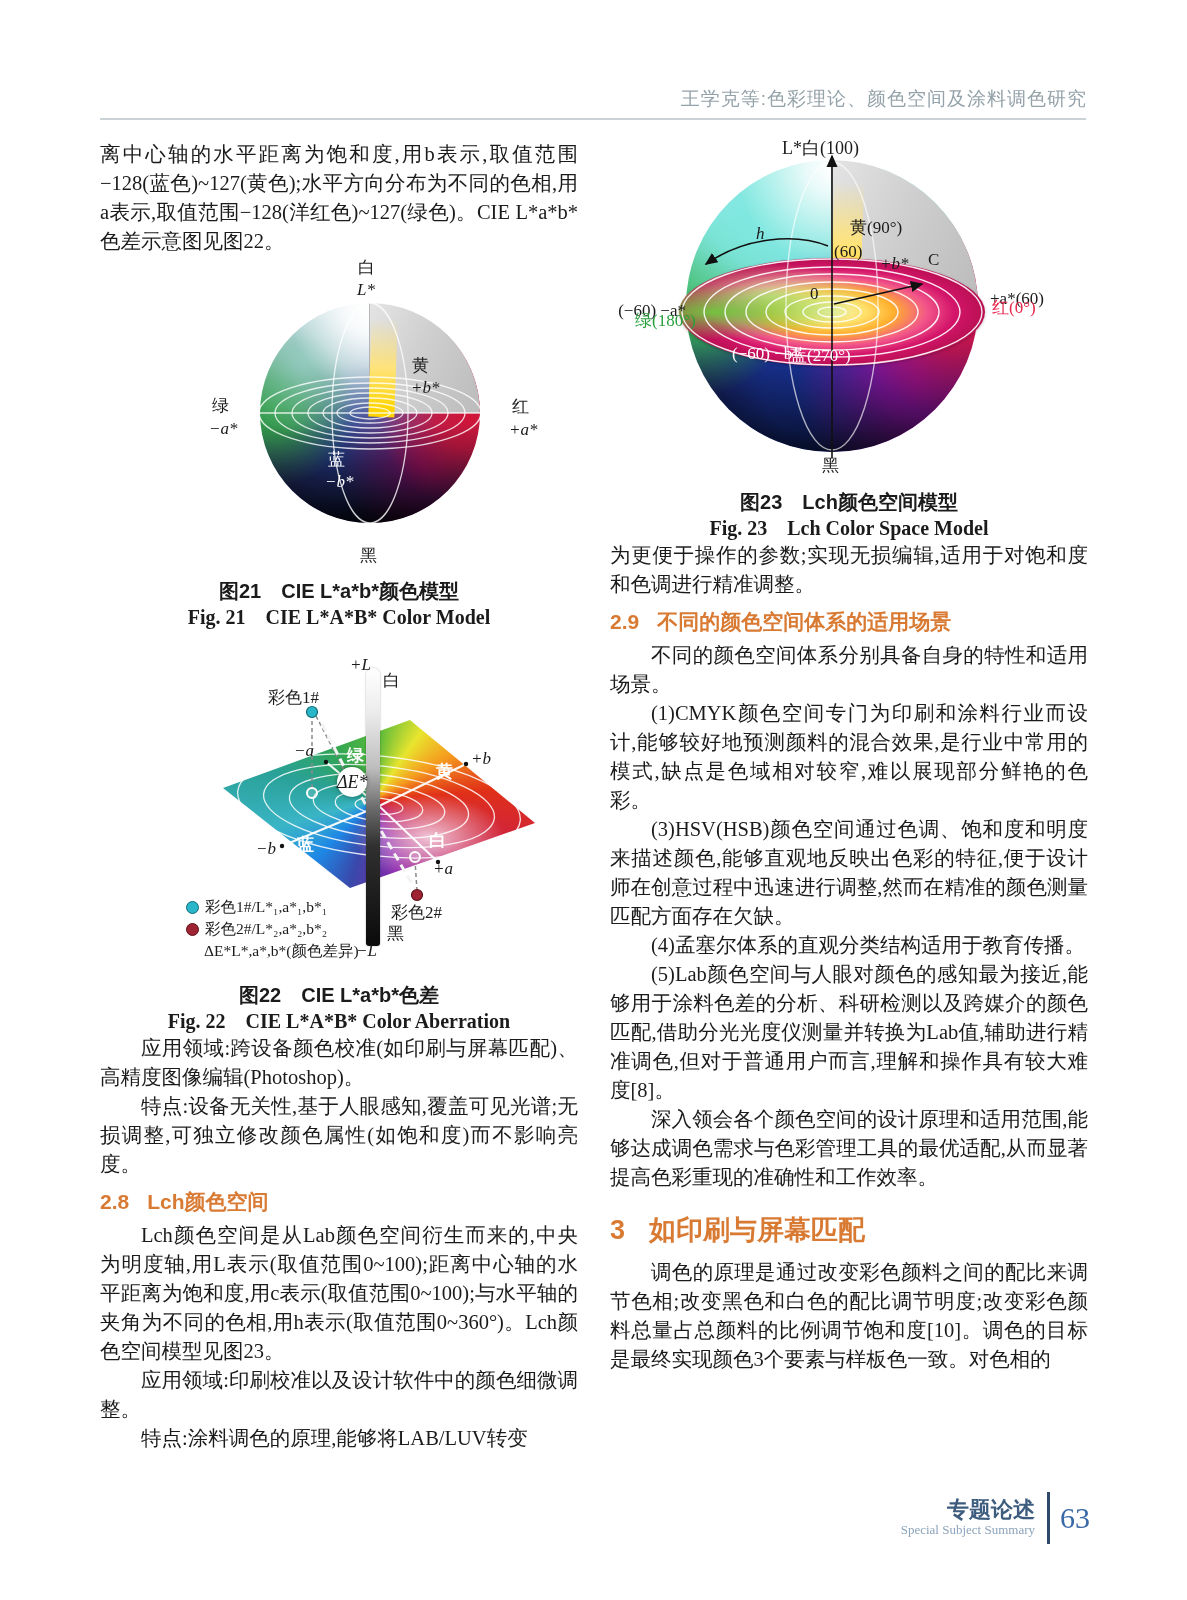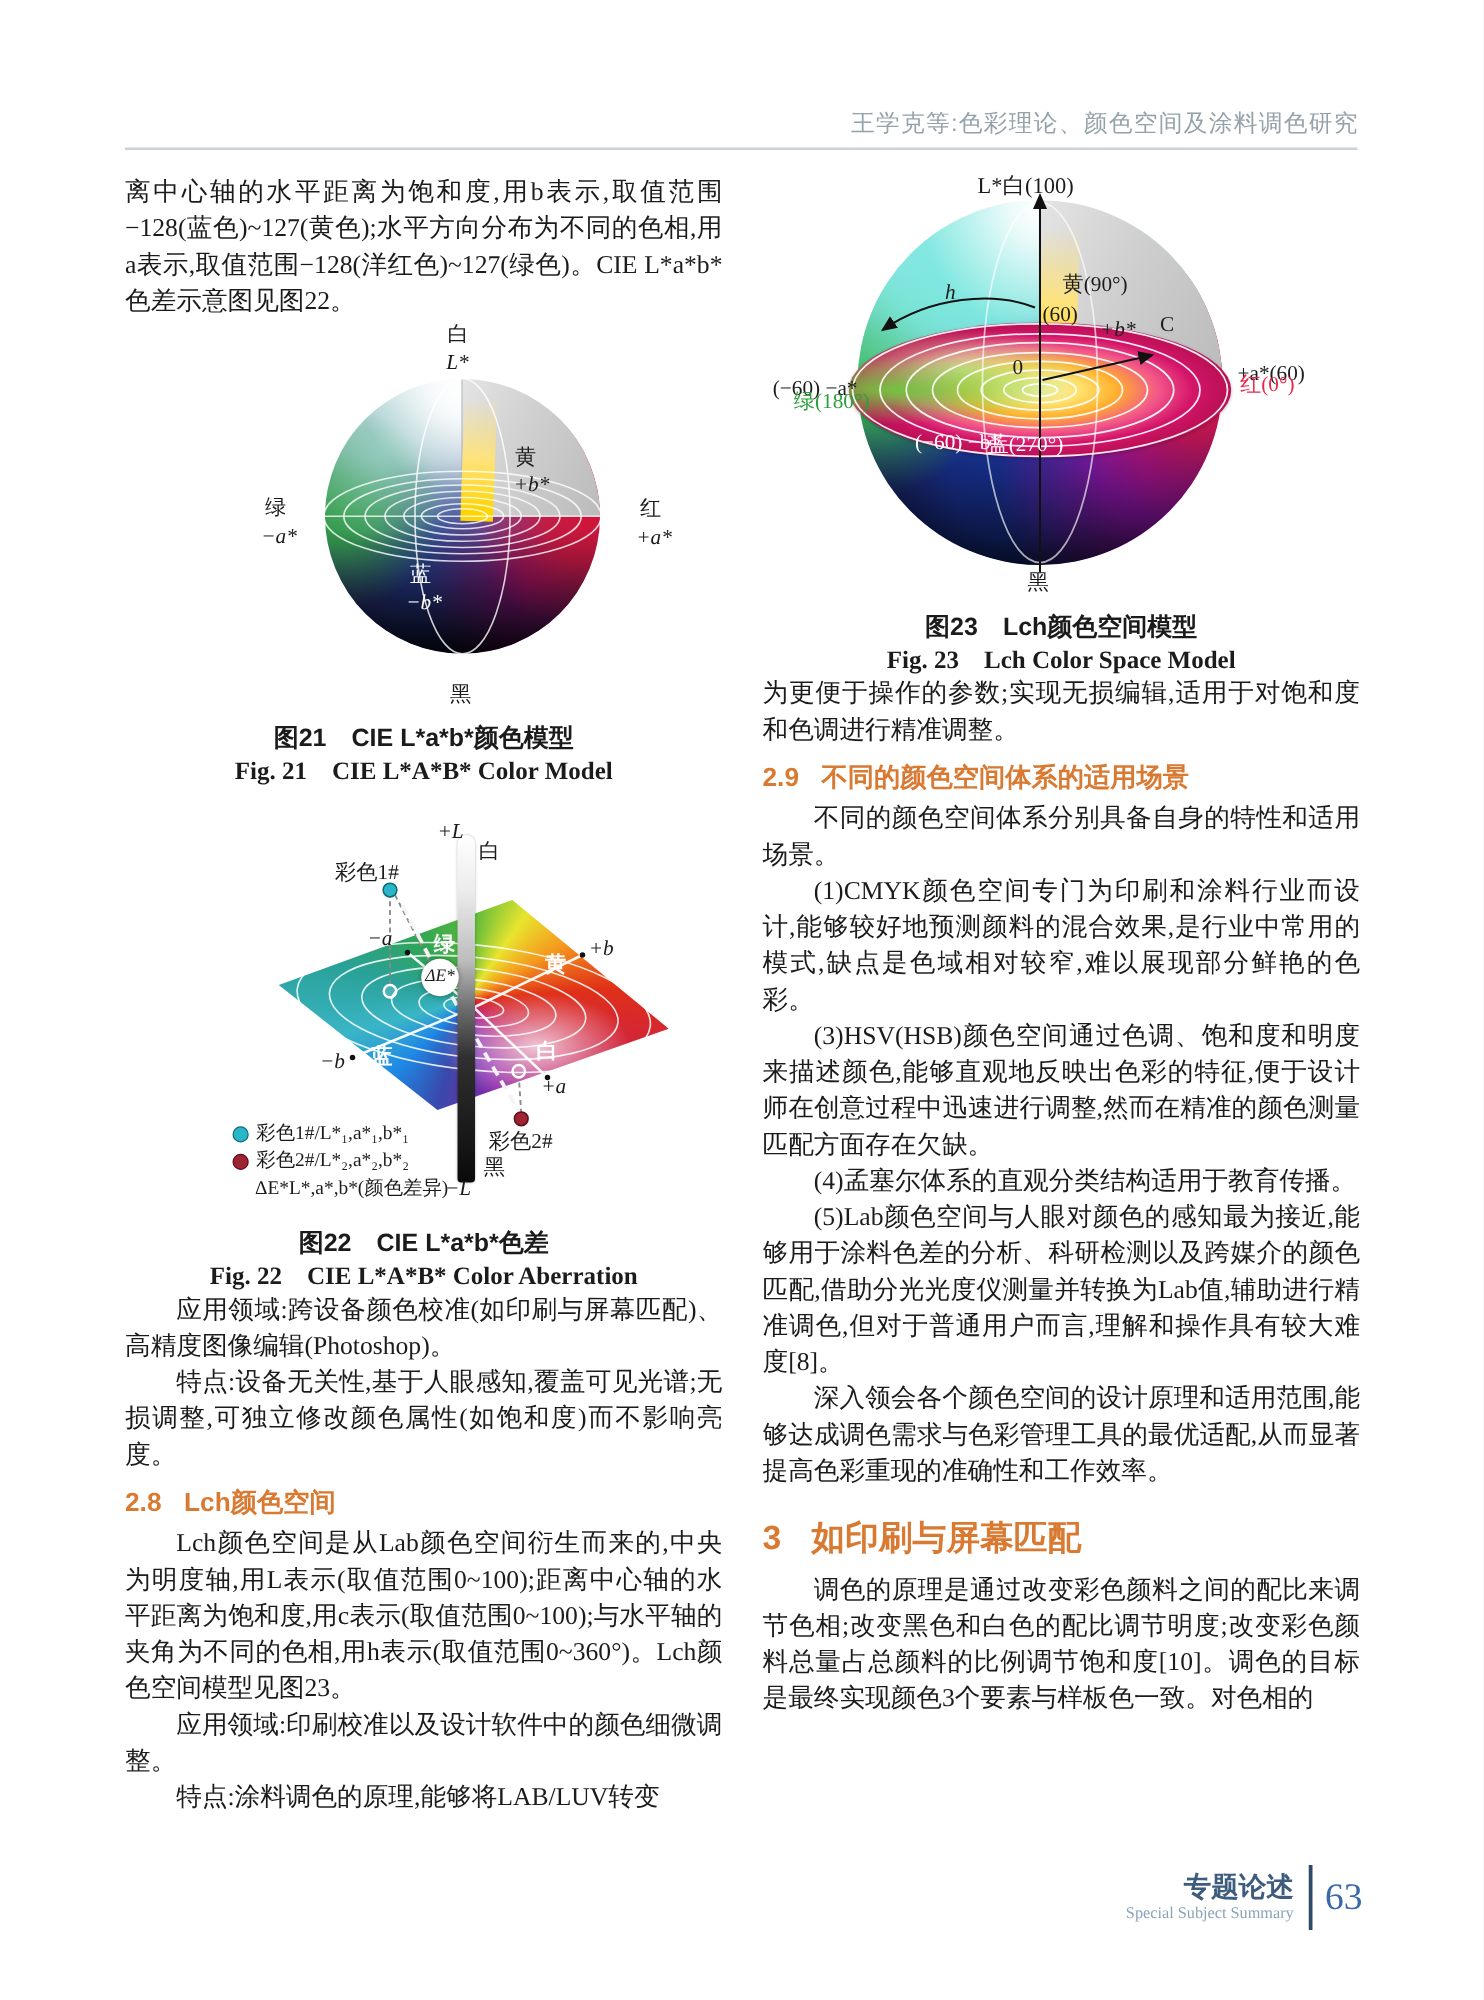--- a/index.html
+++ b/index.html
@@ -74,21 +74,21 @@
       conic-gradient(from -40deg at 48% 48%,
         #2fa457 0deg,#58b93a 45deg,#e8e52e 75deg,#f59a1e 100deg,#e03018 125deg,
         #c2185b 165deg,#8e24aa 200deg,#3949ab 235deg,#1e88e5 265deg,#3ab5c6 295deg,
         #2aa198 325deg,#2fa457 360deg);}
   .bar22{position:absolute;left:266px;top:10px;width:14px;height:278px;
     border-radius:7px 7px 3px 3px;
     background:linear-gradient(to bottom,#ffffff 0%,#ececec 16%,#bdbdbd 36%,#6d6d6d 50%,#303030 64%,#0a0a0a 100%);
     box-shadow:0 0 2px rgba(0,0,0,.35);}
   .de-circle{position:absolute;left:237px;top:109px;width:30px;height:30px;border-radius:50%;
     background:#ffffff;box-shadow:0 0 4px rgba(0,0,0,.35);text-align:center;line-height:30px;
-    font-size:14px;font-style:italic;z-index:5;}
+    font-size:18px;font-style:italic;z-index:5;}
   .f22-plusL{left:250px;top:-3px;}   .f22-whitetop{left:283px;top:13px;}
   .f22-color1{left:168px;top:30px;}  .f22-minusa{left:194px;top:83px;}
   .f22-green{left:247px;top:88px;}   .f22-yellow{left:336px;top:104px;}
   .f22-plusb{left:371px;top:91px;}   .f22-whiteplane{left:329px;top:173px;}
   .f22-minusb{left:156px;top:181px;} .f22-blue{left:197px;top:177px;}
   .f22-plusa{left:333px;top:201px;}  .f22-color2{left:291px;top:245px;}
   .f22-black{left:287px;top:266px;}  .f22-minusL{left:256px;top:283px;}
   .legend22{position:absolute;left:86px;top:238px;width:240px;font-size:15.5px;line-height:22px;}
   .legend-row{display:flex;align-items:center;}
   .legend-dot{display:inline-block;width:11px;height:11px;border-radius:50%;margin-right:6px;flex:0 0 11px;}

